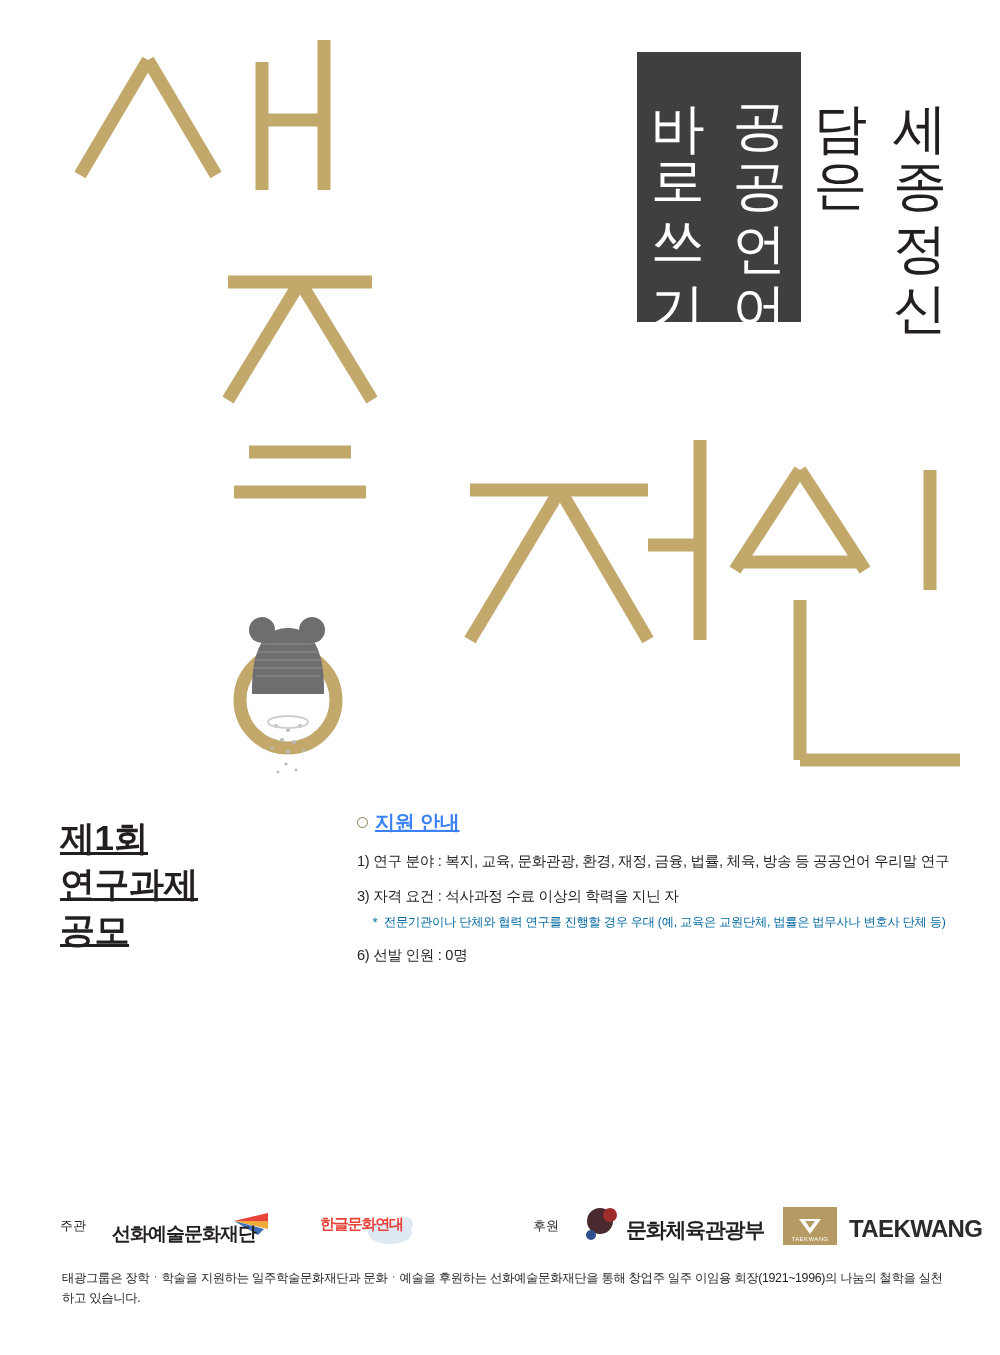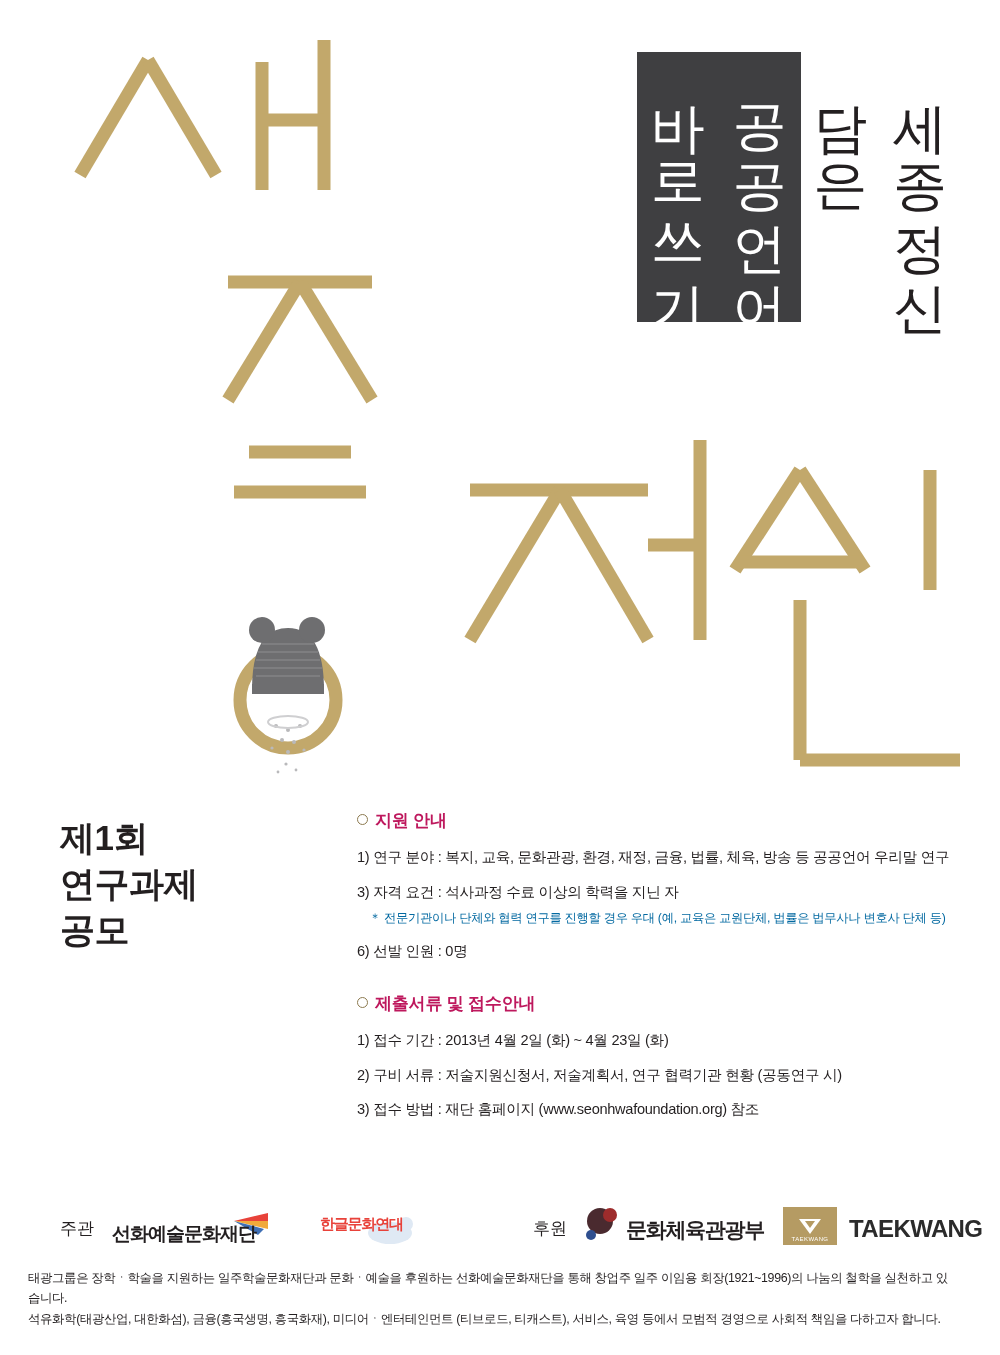--- a/index.html
+++ b/index.html
@@ -66,42 +66,44 @@
     left: 60px; top: 20px;
     width: 270px;
   }
   .headline {
     font-size: 35px;
     font-weight: 700;
     line-height: 1.32;
     letter-spacing: -0.5px;
     color: #231f20;
     white-space: pre-line;
+    text-decoration: underline;
   }
   .intro {
     margin-top: 38px;
     font-size: 14.5px;
     line-height: 1.85;
     color: #231f20;
     white-space: pre-line;
     letter-spacing: -0.2px;
   }
 
   .right-col {
     position: absolute;
     left: 357px; top: 14px;
     width: 600px;
   }
   .sect { margin-bottom: 30px; }
   .sect-title {
-    font-size: 17px;
+    font-size: 20px;
     font-weight: 700;
-    color: #be185d;
+    color: #3b82f6;
     margin-bottom: 14px;
     letter-spacing: -0.2px;
+    text-decoration: underline;
   }
   .sect-title .circ {
     display: inline-block;
     width: 11px; height: 11px;
     border: 1.6px solid #8c7a4f;
     border-radius: 50%;
     margin-right: 7px;
     vertical-align: 1px;
   }
   .item {
@@ -120,21 +122,21 @@
   }
 
   
   .sponsors {
     position: absolute;
     left: 0; top: 1195px;
     width: 1000px; height: 70px;
   }
   .sp-label {
     position: absolute;
-    font-size: 17px;
+    font-size: 13px;
     color: #231f20;
     top: 22px;
   }
   .sp-label.host { left: 60px; }
   .sp-label.support { left: 533px; }
 
   .logo-seonhwa {
     position: absolute;
     left: 112px; top: 10px;
     width: 160px; height: 44px;
@@ -219,21 +221,21 @@
   
   .footer {
     position: absolute;
     left: 0; top: 1268px;
     width: 1000px;
   }
   .footer .line {
     font-size: 12.4px;
     line-height: 1.65;
     color: #231f20;
-    padding-left: 28px;
+    padding-left: 62px;
     padding-right: 50px;
     letter-spacing: -0.35px;
   }
 </style>
 </head>
 <body>
 
 <div class="art">
   <svg width="1000" height="800" viewBox="0 0 1000 800">
     <g fill="none" stroke="#c2a86b" stroke-width="13" stroke-linecap="butt">
@@ -323,28 +325,20 @@
     <div class="sect">
       <div class="sect-title">
         <span class="circ"></span><span>지원 안내</span>
       </div>
       <div class="item">1) 연구 분야 : 복지, 교육, 문화관광, 환경, 재정, 금융, 법률, 체육, 방송 등 공공언어 우리말 연구</div>
       <div class="item">3) 자격 요건 : 석사과정 수료 이상의 학력을 지닌 자</div>
       <div class="subitem">＊ 전문기관이나 단체와 협력 연구를 진행할 경우 우대 (예, 교육은 교원단체, 법률은 법무사나 변호사 단체 등)</div>
       <div class="item">6) 선발 인원 : 0명</div>
     </div>
 
-    <div class="sect">
-      <div class="sect-title">
-        <span class="circ"></span><span>제출서류 및 접수안내</span>
-      </div>
-      <div class="item">1) 접수 기간 : 2013년 4월 2일 (화) ~ 4월 23일 (화)</div>
-      <div class="item">2) 구비 서류 : 저술지원신청서, 저술계획서, 연구 협력기관 현황 (공동연구 시)</div>
-      <div class="item">3) 접수 방법 : 재단 홈페이지 (www.seonhwafoundation.org) 참조</div>
-    </div>
 
   </div>
 </div>
 
 <div class="sponsors">
   <div class="sp-label host">주관</div>
   <div class="sp-label support">후원</div>
 
   <div class="logo-seonhwa">
     <svg width="160" height="44">
@@ -378,14 +372,13 @@
     <div class="mark">
       <div class="tri"></div>
       <div class="mini">TAEKWANG</div>
     </div>
     <div class="word">TAEKWANG</div>
   </div>
 </div>
 
 <div class="footer">
   <div class="line">태광그룹은 장학ㆍ학술을 지원하는 일주학술문화재단과 문화ㆍ예술을 후원하는 선화예술문화재단을 통해 창업주 일주 이임용 회장(1921~1996)의 나눔의 철학을 실천하고 있습니다.</div>
-  <div class="line">석유화학(태광산업, 대한화섬), 금융(흥국생명, 흥국화재), 미디어ㆍ엔터테인먼트 (티브로드, 티캐스트), 서비스, 육영 등에서 모범적 경영으로 사회적 책임을 다하고자 합니다.</div>
 </div>
 
 </body></html>

